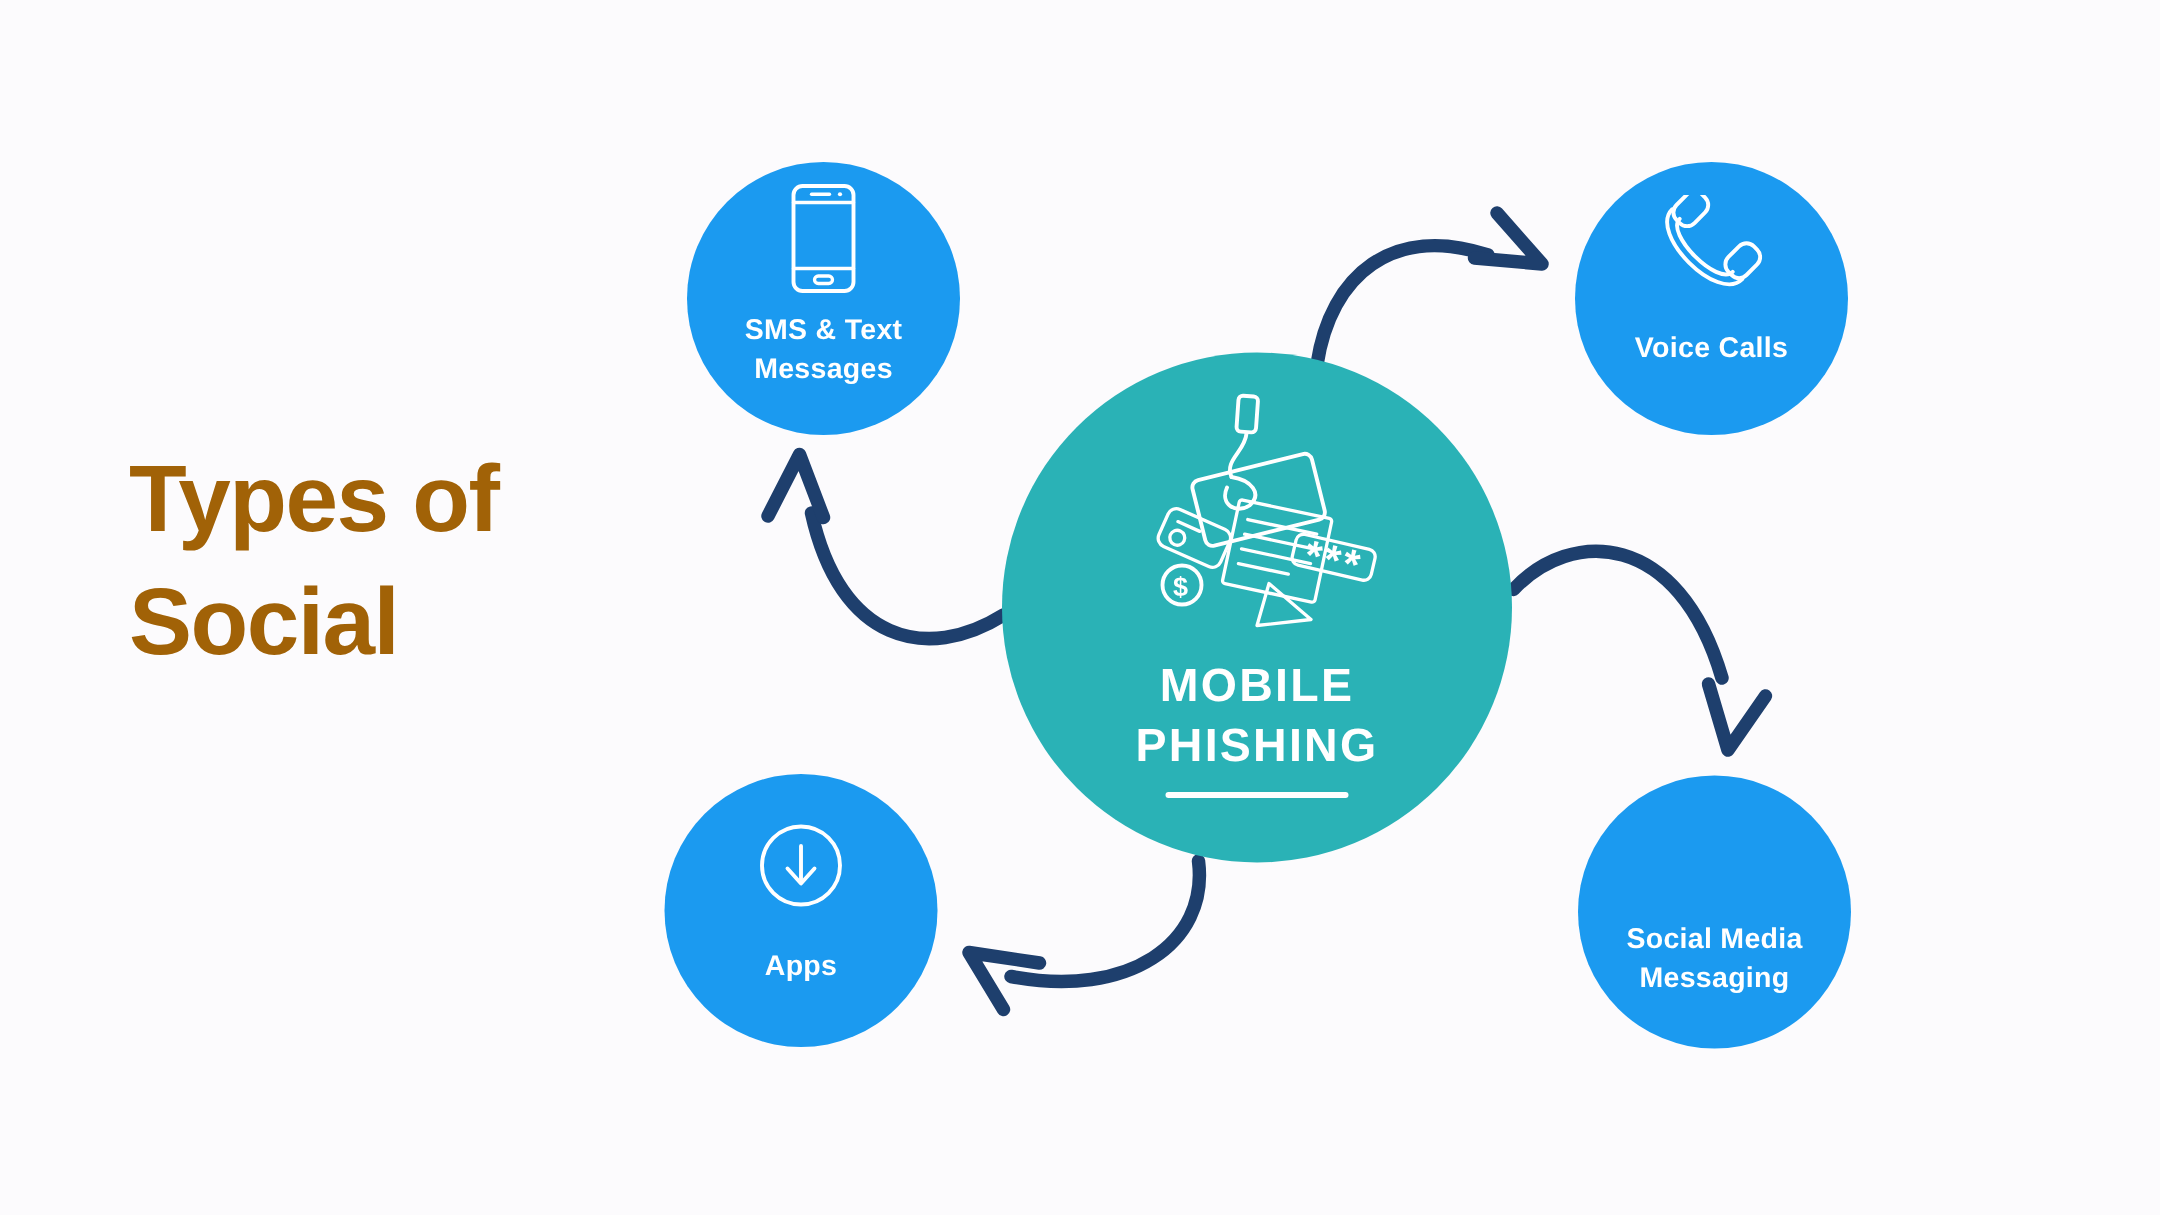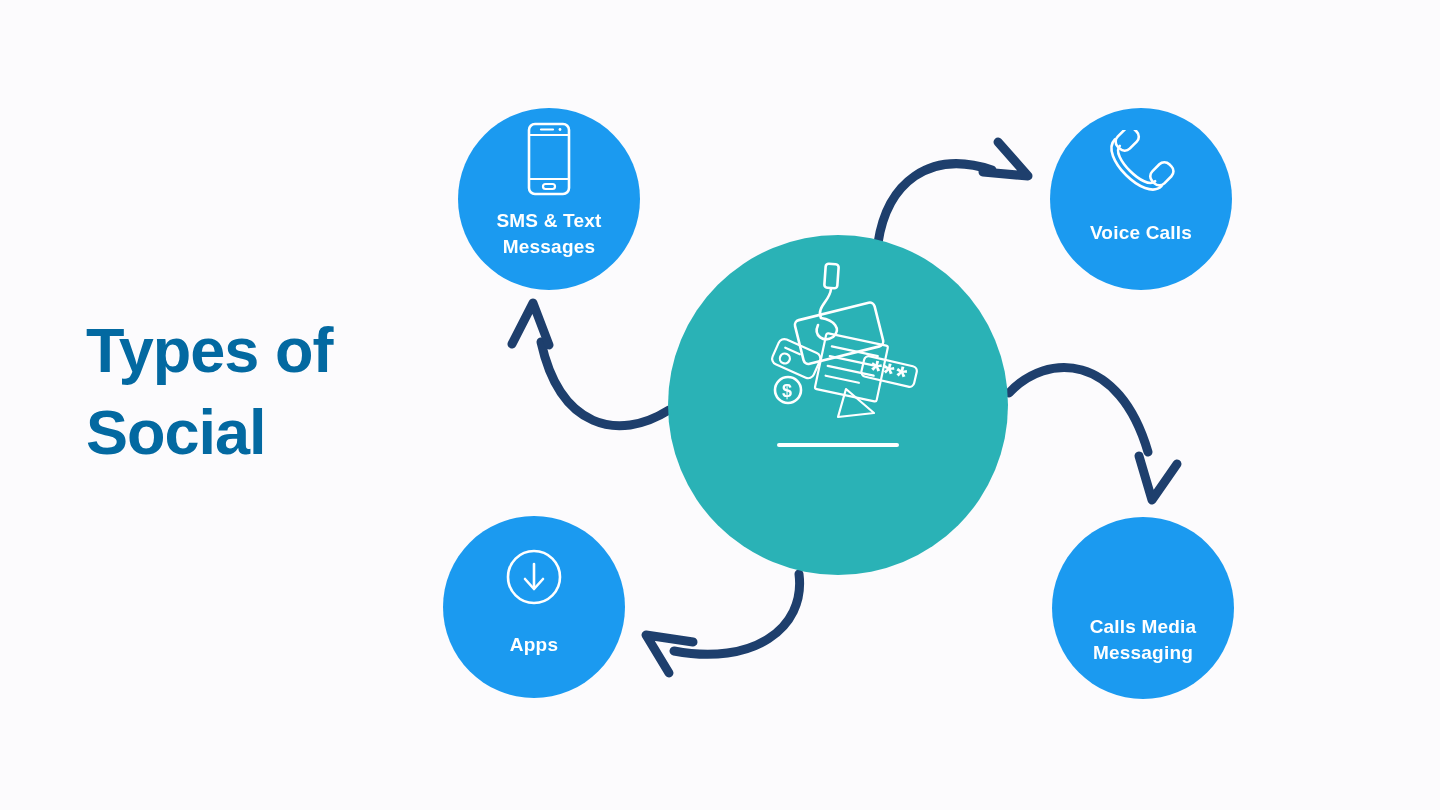--- a/index.html
+++ b/index.html
@@ -5,22 +5,22 @@
   html,body{margin:0;padding:0;}
   body{
     width:1440px;height:810px;overflow:hidden;
     background:#fcfbfd;
     font-family:"Liberation Sans", sans-serif;
   }
   .canvas{position:relative;width:1440px;height:810px;background:#fcfbfd;}
 
   
   .heading{
-    position:absolute;left:86px;top:268px;
-    color:#0369a1;font-weight:700;font-size:63px;line-height:1.3;
+    position:absolute;left:86px;top:251px;
+    color:#a16207;font-weight:700;font-size:63px;line-height:1.3;
     letter-spacing:-1px;
   }
   .heading span{display:block;}
 
   
   svg.arrows{position:absolute;left:0;top:0;width:1440px;height:810px;}
   .arrow{stroke:#1e3f6d;stroke-width:9;fill:none;stroke-linecap:round;stroke-linejoin:round;}
 
   
   .node{position:absolute;border-radius:50%;display:flex;flex-direction:column;align-items:center;box-sizing:border-box;}
@@ -111,20 +111,21 @@
       <g transform="rotate(13 131 111)">
         <rect class="licon-thin" x="104" y="100" width="54" height="21" rx="5"></rect>
         <text class="icon-text" x="112" y="122" font-size="28" letter-spacing="2">***</text>
       </g>
 
       <circle class="licon" cx="30" cy="129" r="13"></circle>
       <text class="icon-text" x="24" y="136" font-size="18">$</text>
 
       <path class="licon-thin" d="M 88 128 L 116 152 L 80 156 Z"></path>
     </svg>
+    <div class="center-label">MOBILE PHISHING</div>
     <div class="center-underline"></div>
   </div>
 
   <div class="node sat sat-sms">
     <svg width="44" height="74" viewBox="0 0 44 74">
       <rect class="licon" x="2" y="2" width="40" height="70" rx="6"></rect>
       <line class="licon-thin" x1="2" y1="13" x2="42" y2="13"></line>
       <line class="licon-thin" x1="14" y1="7.5" x2="26" y2="7.5"></line>
       <circle cx="33" cy="7.5" r="1.4" fill="#ffffff" stroke="none"></circle>
       <line class="licon-thin" x1="2" y1="57" x2="42" y2="57"></line>
@@ -148,16 +149,16 @@
   <div class="node sat sat-apps">
     <svg width="58" height="58" viewBox="0 0 58 58">
       <circle class="licon" cx="29" cy="29" r="26"></circle>
       <line class="licon" x1="29" y1="16" x2="29" y2="38"></line>
       <path class="licon" d="M 20 31 L 29 41 L 38 31"></path>
     </svg>
     <div class="sat-label">Apps</div>
   </div>
 
   <div class="node sat sat-social">
-    <div class="sat-label">Calls Media Messaging</div>
+    <div class="sat-label">Social Media Messaging</div>
   </div>
 
 </div>
 
 </body></html>

